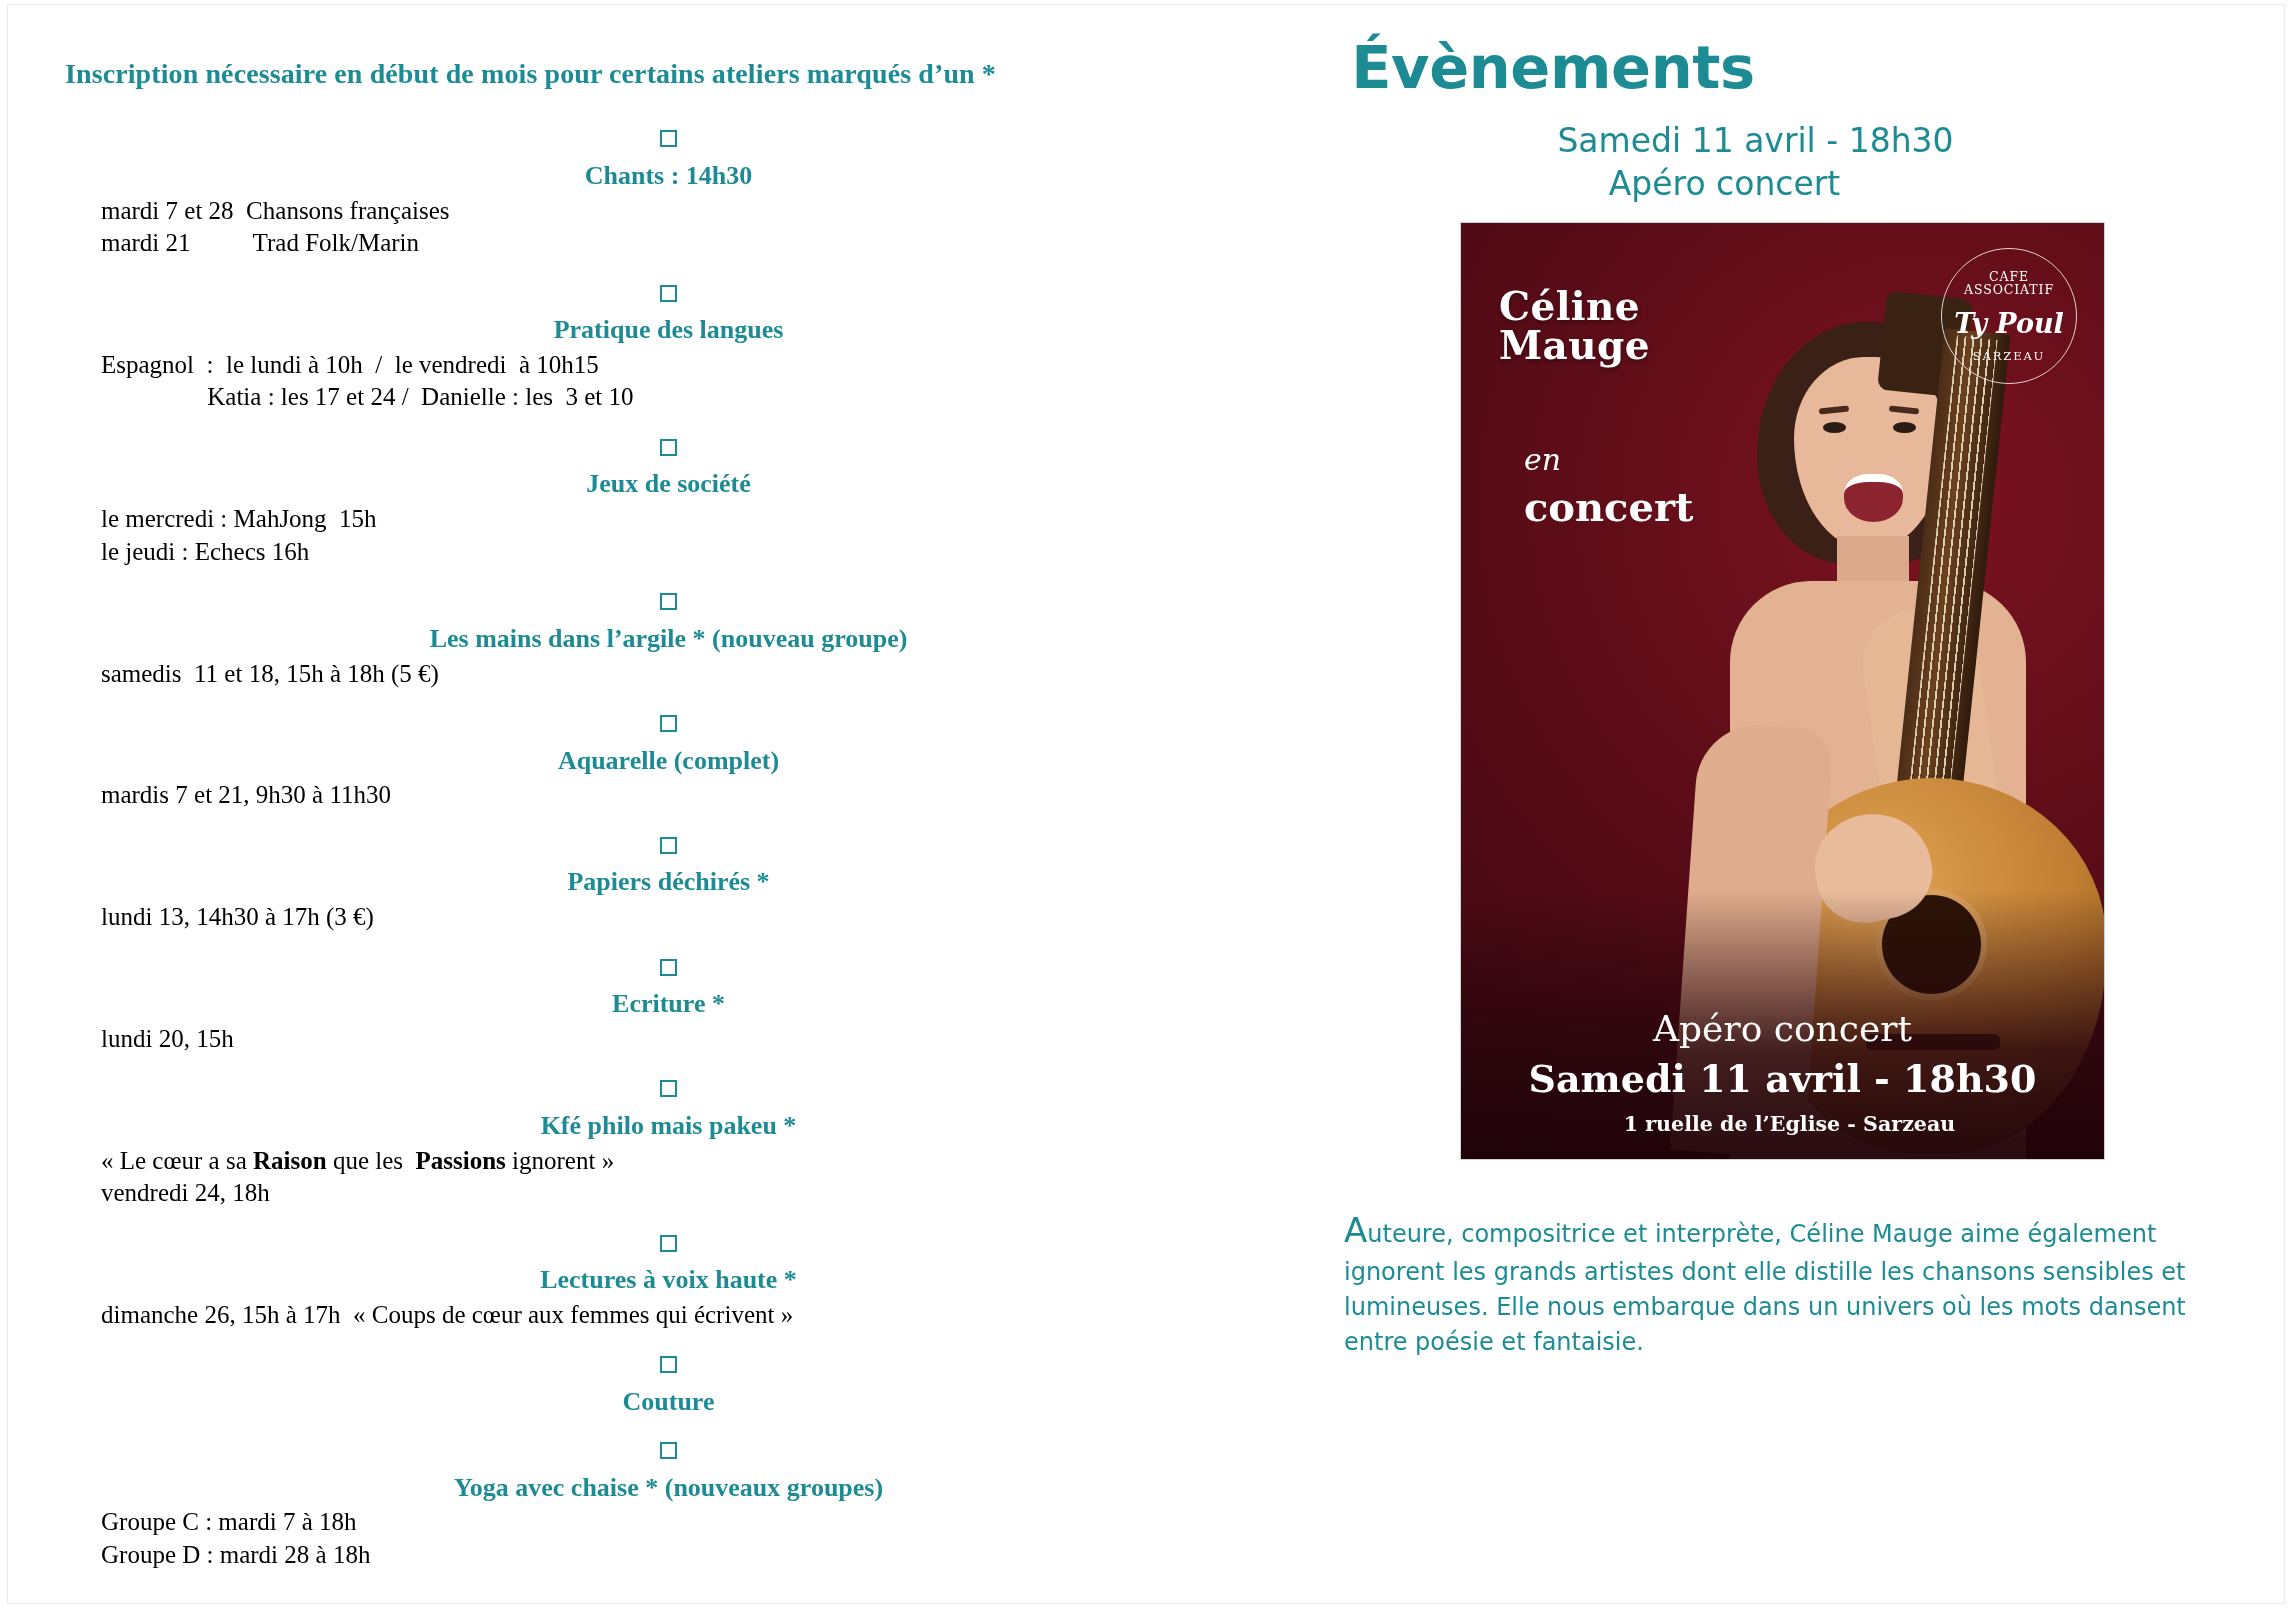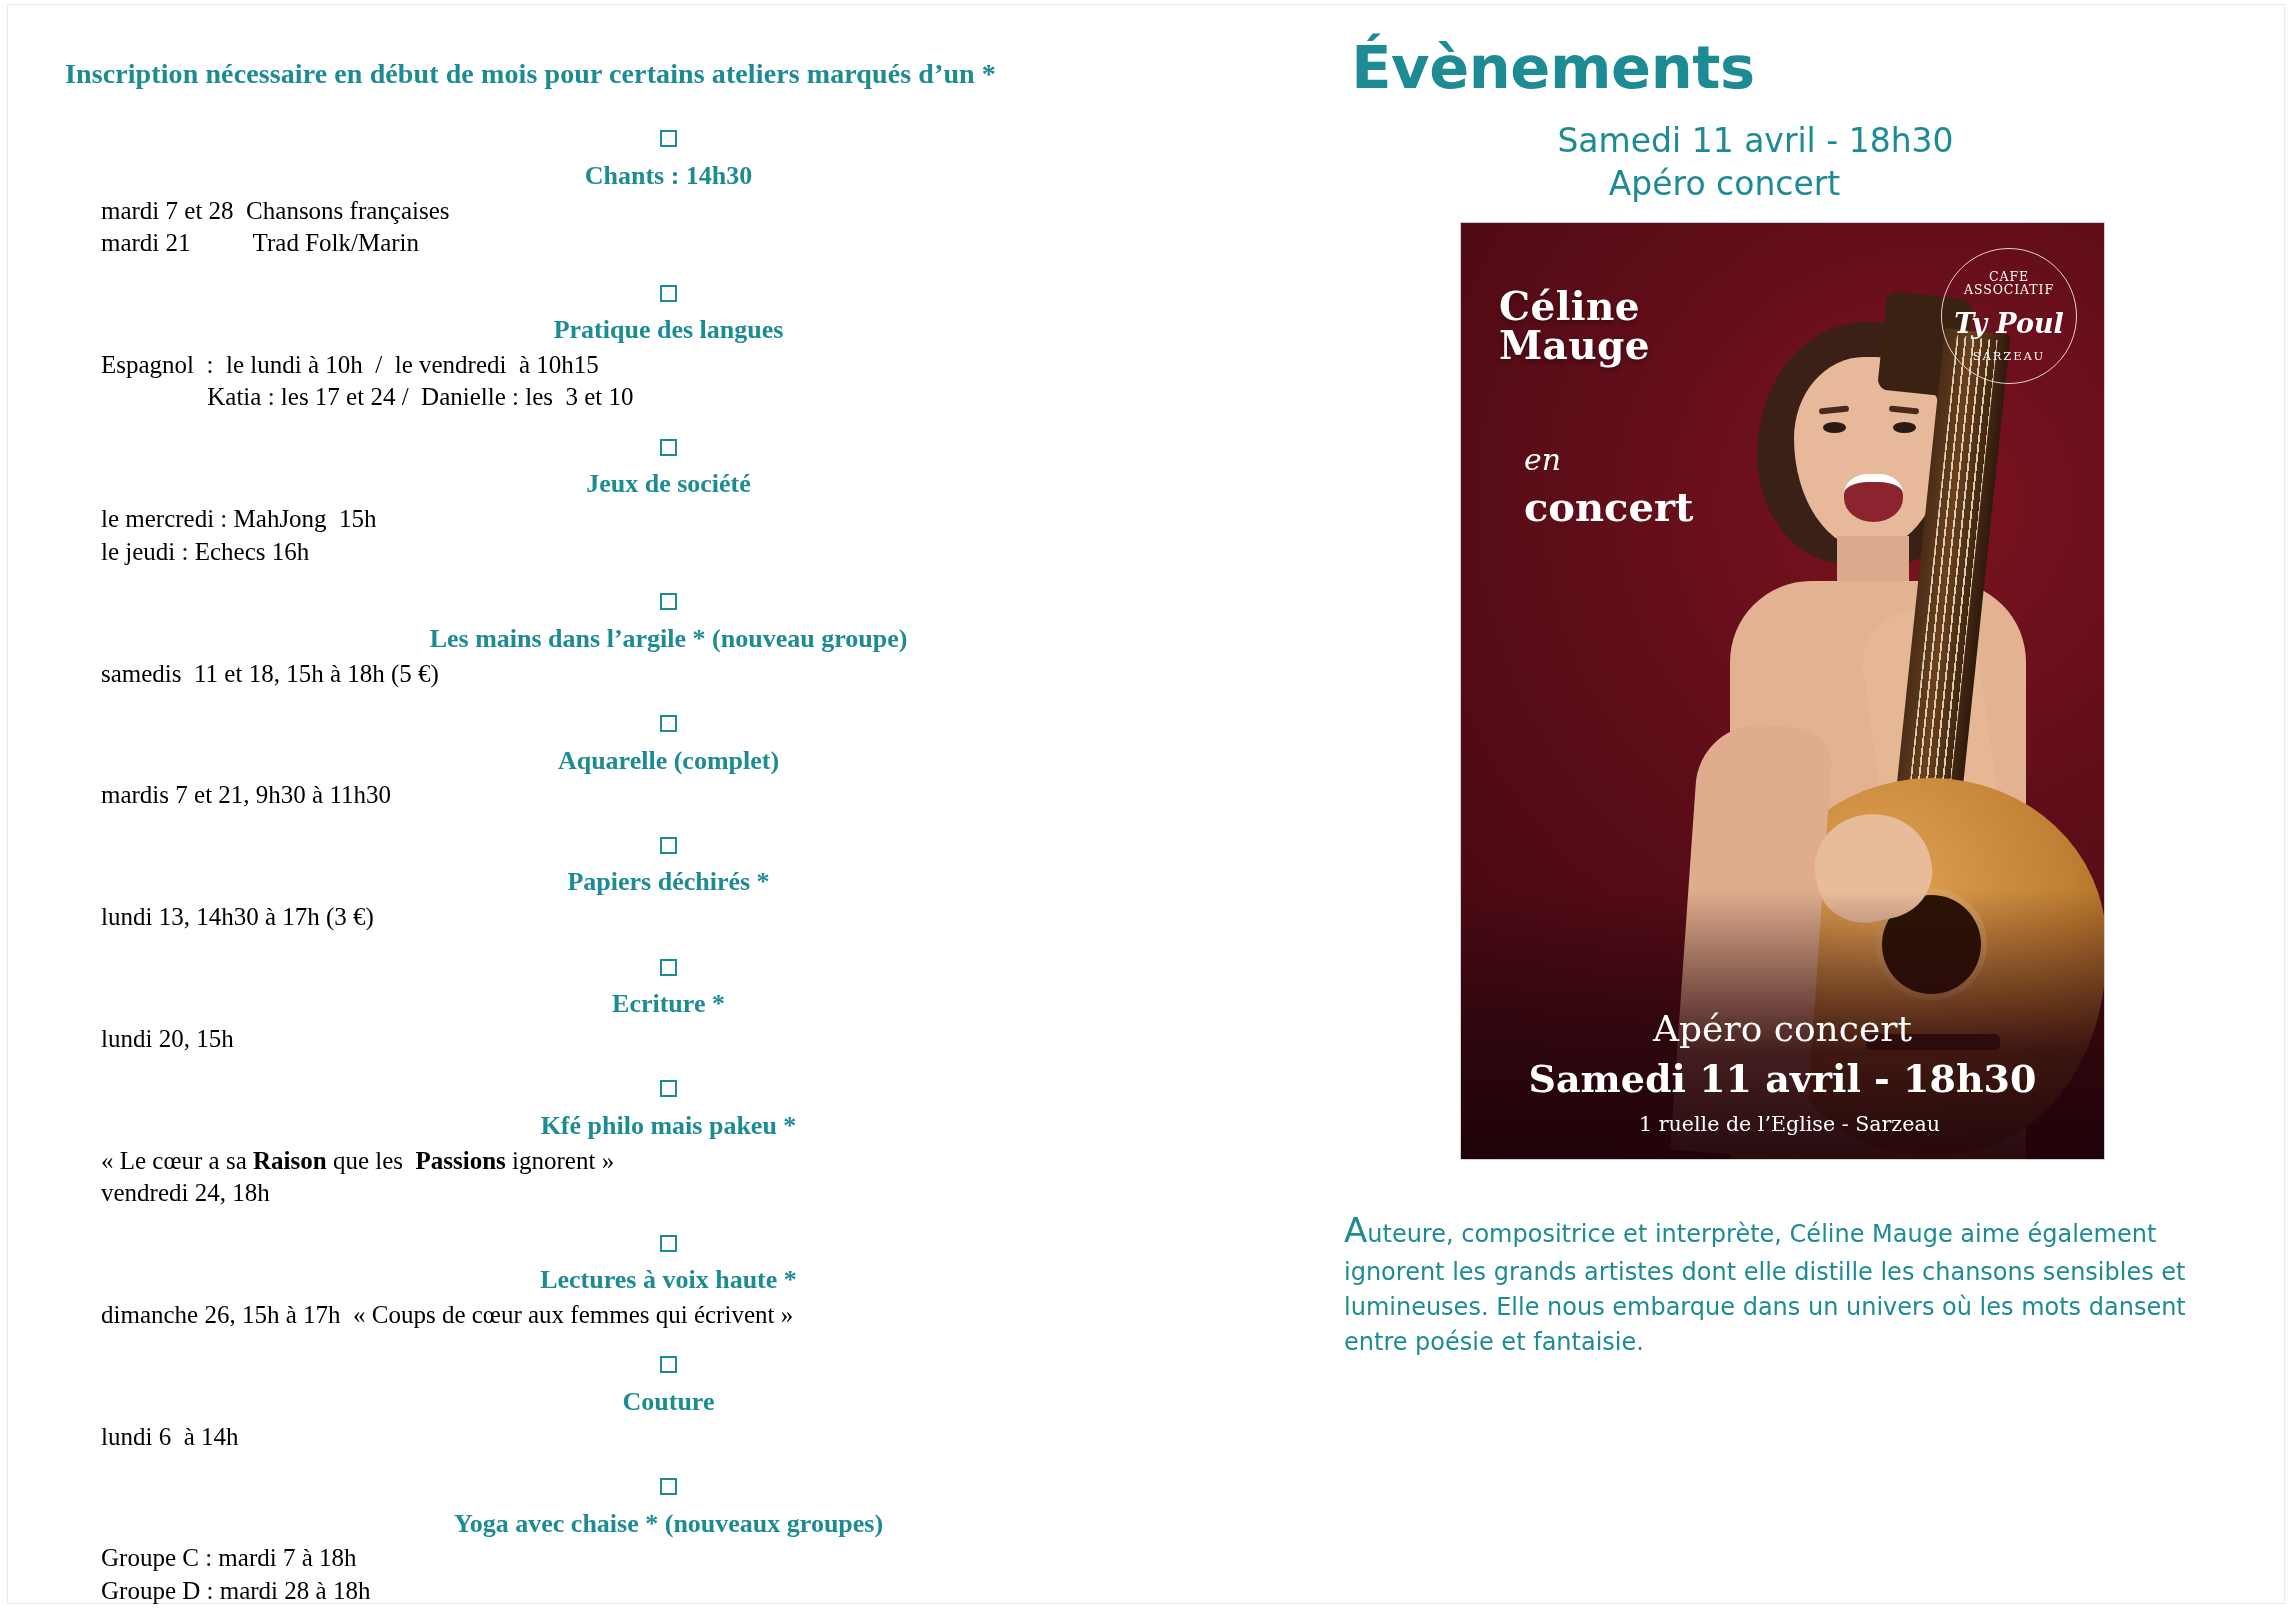--- a/index.html
+++ b/index.html
@@ -192,21 +192,21 @@
     position: absolute;
     left: 0;
     right: 0;
     bottom: 23px;
     text-align: center;
     color: #ffffff;
     font-family: "DejaVu Serif", serif;
   }
   .poster-bottom .pb1 { font-size: 36px; margin-bottom: 7.2px; }
   .poster-bottom .pb2 { font-size: 38px; font-weight: bold; margin-bottom: 10.7px; }
-  .poster-bottom .pb3 { font-size: 20.6px; font-weight: normal; padding-left: 14px; }
+  .poster-bottom .pb3 { font-size: 20.6px; font-weight: bold; padding-left: 14px; }
 
   
   .photo {
     position: absolute;
     left: 0; top: 0; right: 0; bottom: 0;
   }
   .fig-hair {
     position: absolute;
     left: 296px; top: 99px;
     width: 224px; height: 242px;
@@ -439,23 +439,20 @@
               <span>Lectures à voix haute *</span>
             </div>
             <div class="ws-lines">
               <div class="line">dimanche 26, 15h à 17h  « Coups de cœur aux femmes qui écrivent »</div>
             </div>
           </div>
           <div class="workshop">
             <div class="ws-head">
               <span class="bullet-box"></span>
               <span>Couture</span>
-            </div>
-            <div class="ws-lines">
-              <div class="line">lundi 6  à 14h</div>
             </div>
           </div>
           <div class="workshop">
             <div class="ws-head">
               <span class="bullet-box"></span>
               <span>Yoga avec chaise * (nouveaux groupes)</span>
             </div>
             <div class="ws-lines">
               <div class="line">Groupe C : mardi 7 à 18h</div>
               <div class="line">Groupe D : mardi 28 à 18h</div>

